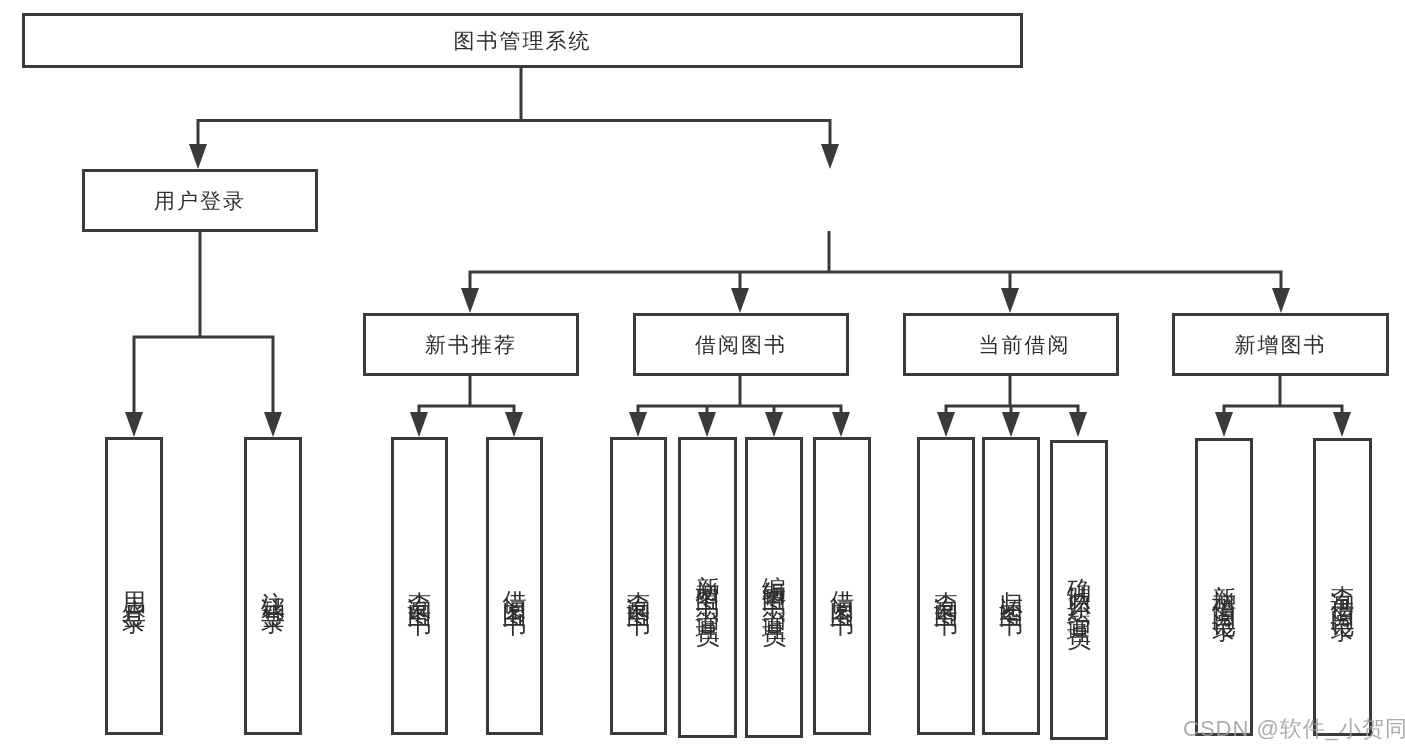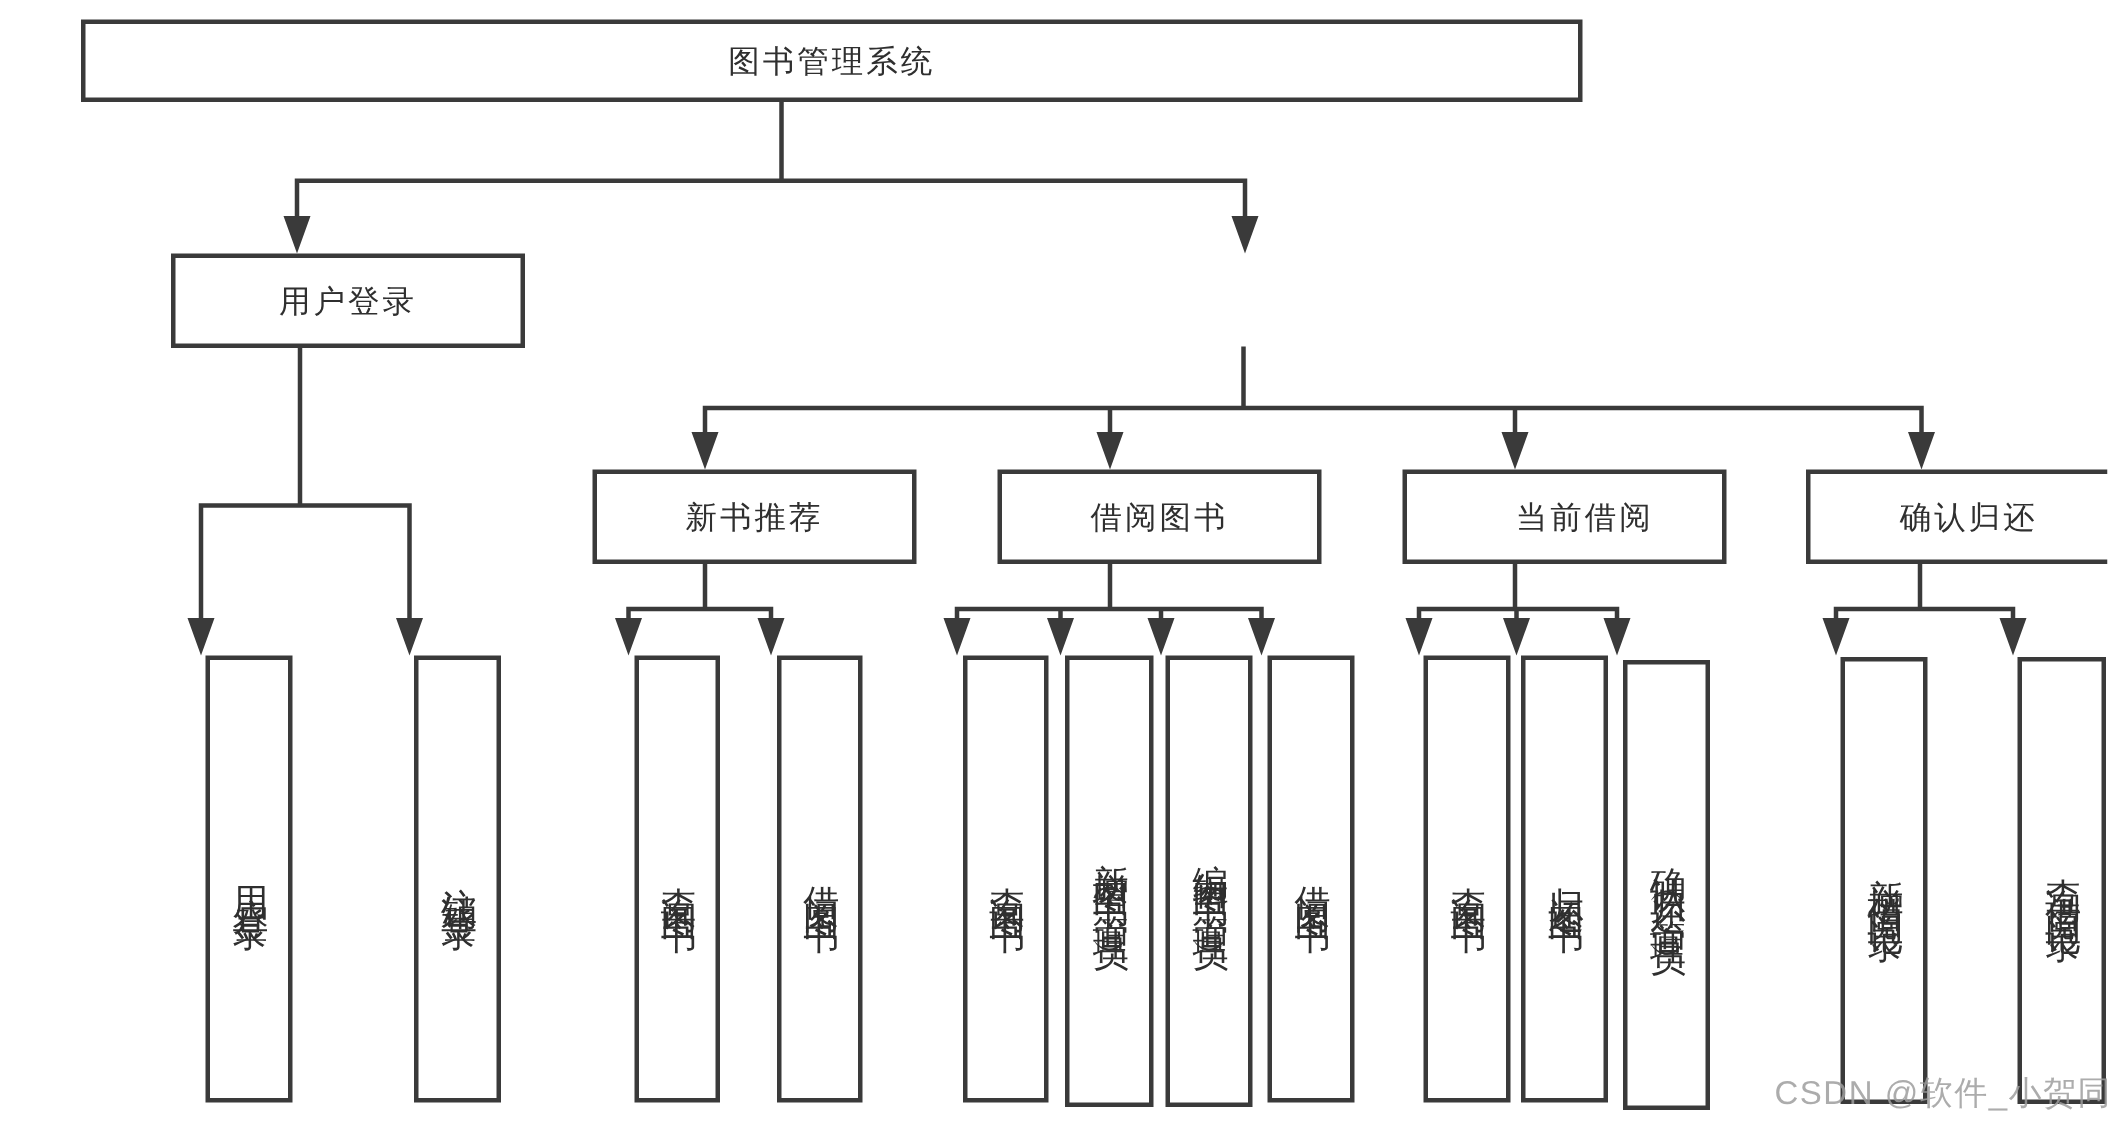--- a/index.html
+++ b/index.html
@@ -18,21 +18,20 @@
   }
   .node {
     position: absolute;
     box-sizing: border-box;
     border: 3px solid #3a3a3a;
     background: #ffffff;
     display: flex;
     align-items: center;
     justify-content: center;
     color: #2f2f2f;
-    margin-left: 32px;
   }
   .hnode {
     font-size: 21px;
     letter-spacing: 2px;
   }
   .vnode span {
     writing-mode: vertical-rl;
     text-orientation: mixed;
     font-size: 24px;
     letter-spacing: 7px;
@@ -92,21 +91,21 @@
   <div class="node hnode" style="left:363px; top:313px; width:216px; height:63px;">
     <span>新书推荐</span>
   </div>
   <div class="node hnode" style="left:633px; top:313px; width:216px; height:63px;">
     <span>借阅图书</span>
   </div>
   <div class="node hnode" style="left:903px; top:313px; width:216px; height:63px;padding-left:27px;">
     <span>当前借阅</span>
   </div>
   <div class="node hnode" style="left:1172px; top:313px; width:217px; height:63px;">
-    <span>确认归还</span>
+    <span>新增图书</span>
   </div>
 
   <div class="node vnode" style="left:105px; top:437px; width:58px; height:298px;">
     <span>用户登录</span>
   </div>
   <div class="node vnode" style="left:244px; top:437px; width:58px; height:298px;">
     <span>注销登录</span>
   </div>
 
   <div class="node vnode" style="left:391px; top:437px; width:57px; height:298px;">

